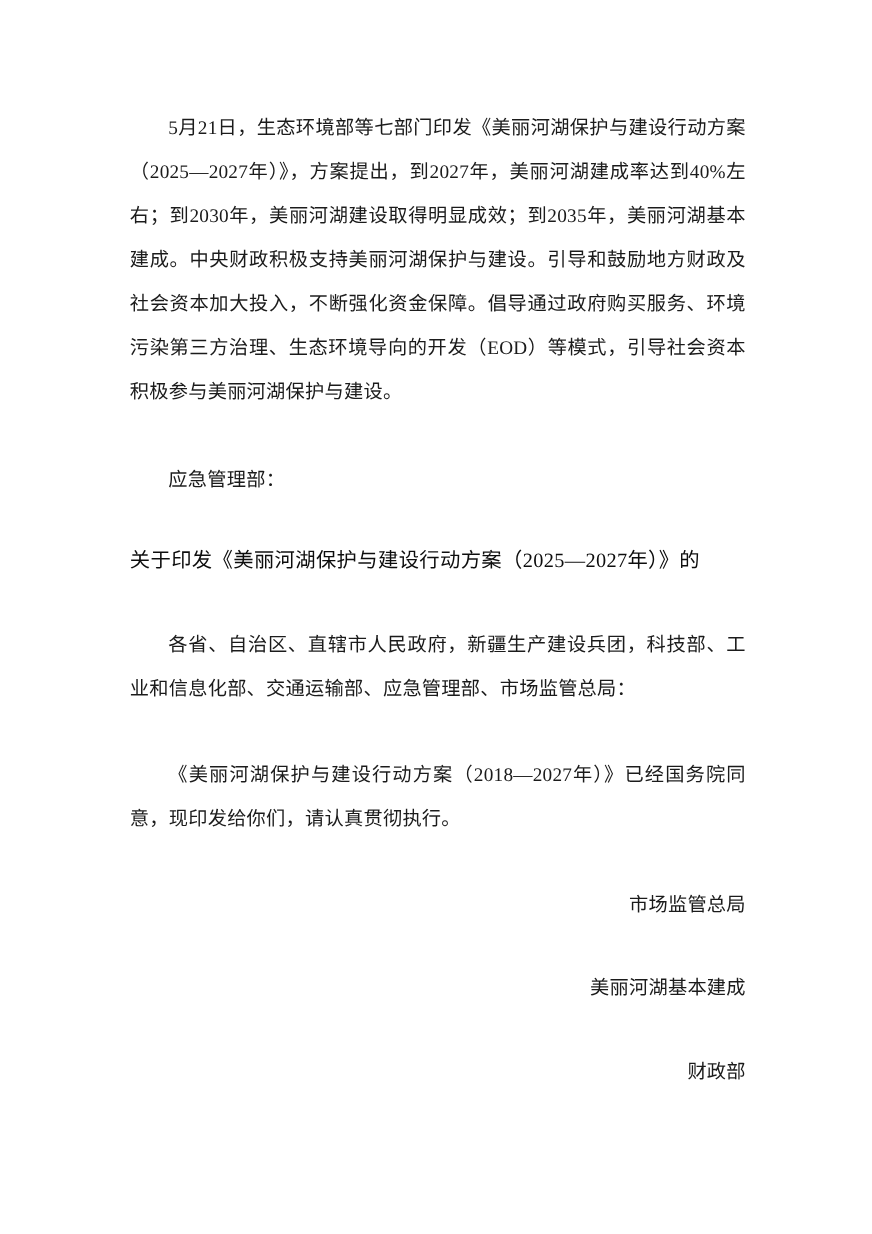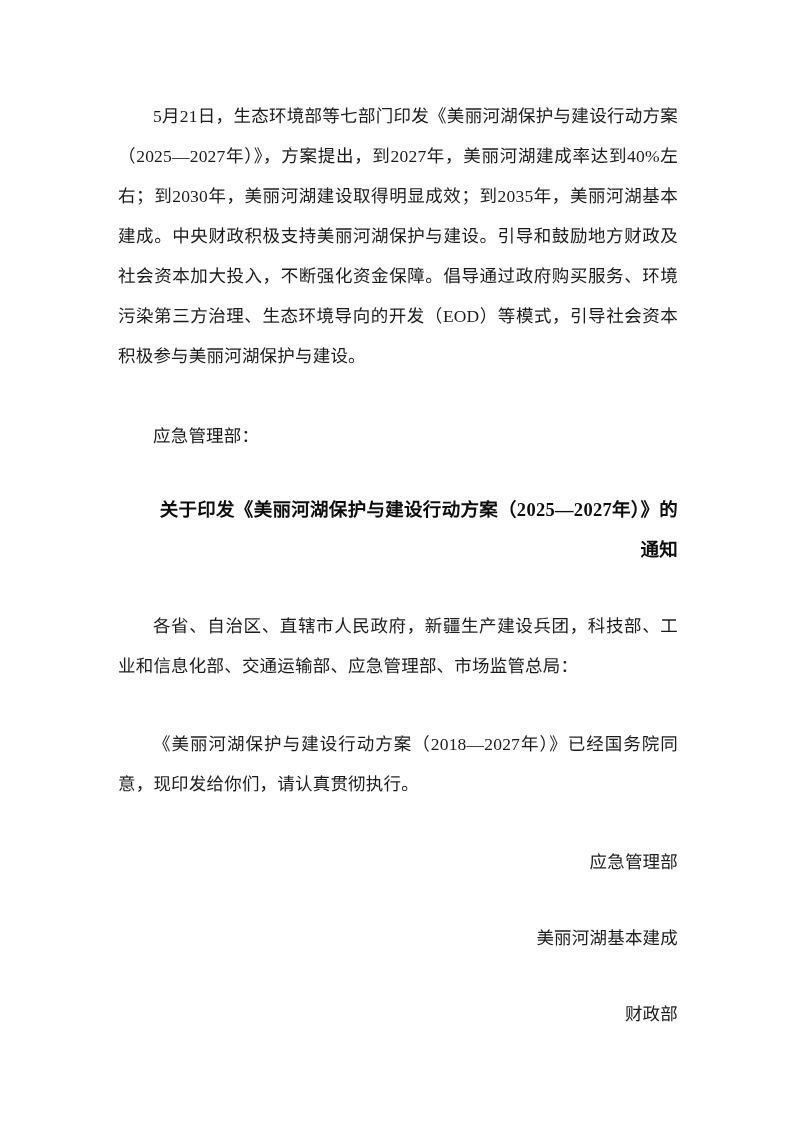--- a/index.html
+++ b/index.html
@@ -50,22 +50,22 @@
   .gap-lead  { height: 40px; }
   .gap-title { height: 34px; }
   .gap-after-title { height: 36px; }
   .gap-recip { height: 38px; }
   .gap-sign  { height: 38px; }
 
   h1.doc-title {
     margin: 0;
     font-size: 18.5px;
     line-height: 40px;
-    font-weight: bold;
-    text-align: right;
+    font-weight: normal;
+    text-align: left;
     text-indent: 0;
     letter-spacing: 0.3px;
     color: #0d0d0d;
   }
   h1.doc-title .title-line2 {
     display: block;
   }
 
   .signatures {
     margin: 0;
@@ -92,35 +92,34 @@
     <p class="para">5月21日，生态环境部等七部门印发《美丽河湖保护与建设行动方案（2025—2027年）》，方案提出，到2027年，美丽河湖建成率达到40%左右；到2030年，美丽河湖建设取得明显成效；到2035年，美丽河湖基本建成。中央财政积极支持美丽河湖保护与建设。引导和鼓励地方财政及社会资本加大投入，不断强化资金保障。倡导通过政府购买服务、环境污染第三方治理、生态环境导向的开发（EOD）等模式，引导社会资本积极参与美丽河湖保护与建设。</p>
 
     <div class="gap-lead"></div>
 
     <p class="para">应急管理部：</p>
 
     <div class="gap-title"></div>
 
     <h1 class="doc-title">
       <span>关于印发《美丽河湖保护与建设行动方案（2025—2027年）》的</span>
-      <span class="title-line2">通知</span>
     </h1>
 
     <div class="gap-after-title"></div>
 
     <p class="para">各省、自治区、直辖市人民政府，新疆生产建设兵团，科技部、工业和信息化部、交通运输部、应急管理部、市场监管总局：</p>
 
     <div class="gap-recip"></div>
 
     <p class="para">《美丽河湖保护与建设行动方案（2018—2027年）》已经国务院同意，现印发给你们，请认真贯彻执行。</p>
 
     <div class="gap-sign"></div>
 
     <div class="signatures">
-      <p class="signature-line">应急管理部</p>
+      <p class="signature-line">市场监管总局</p>
       <div class="sig-gap"></div>
       <p class="signature-line">美丽河湖基本建成</p>
       <div class="sig-gap"></div>
       <p class="signature-line">财政部</p>
     </div>
 
   </div>
 </div>
 
 </body></html>

